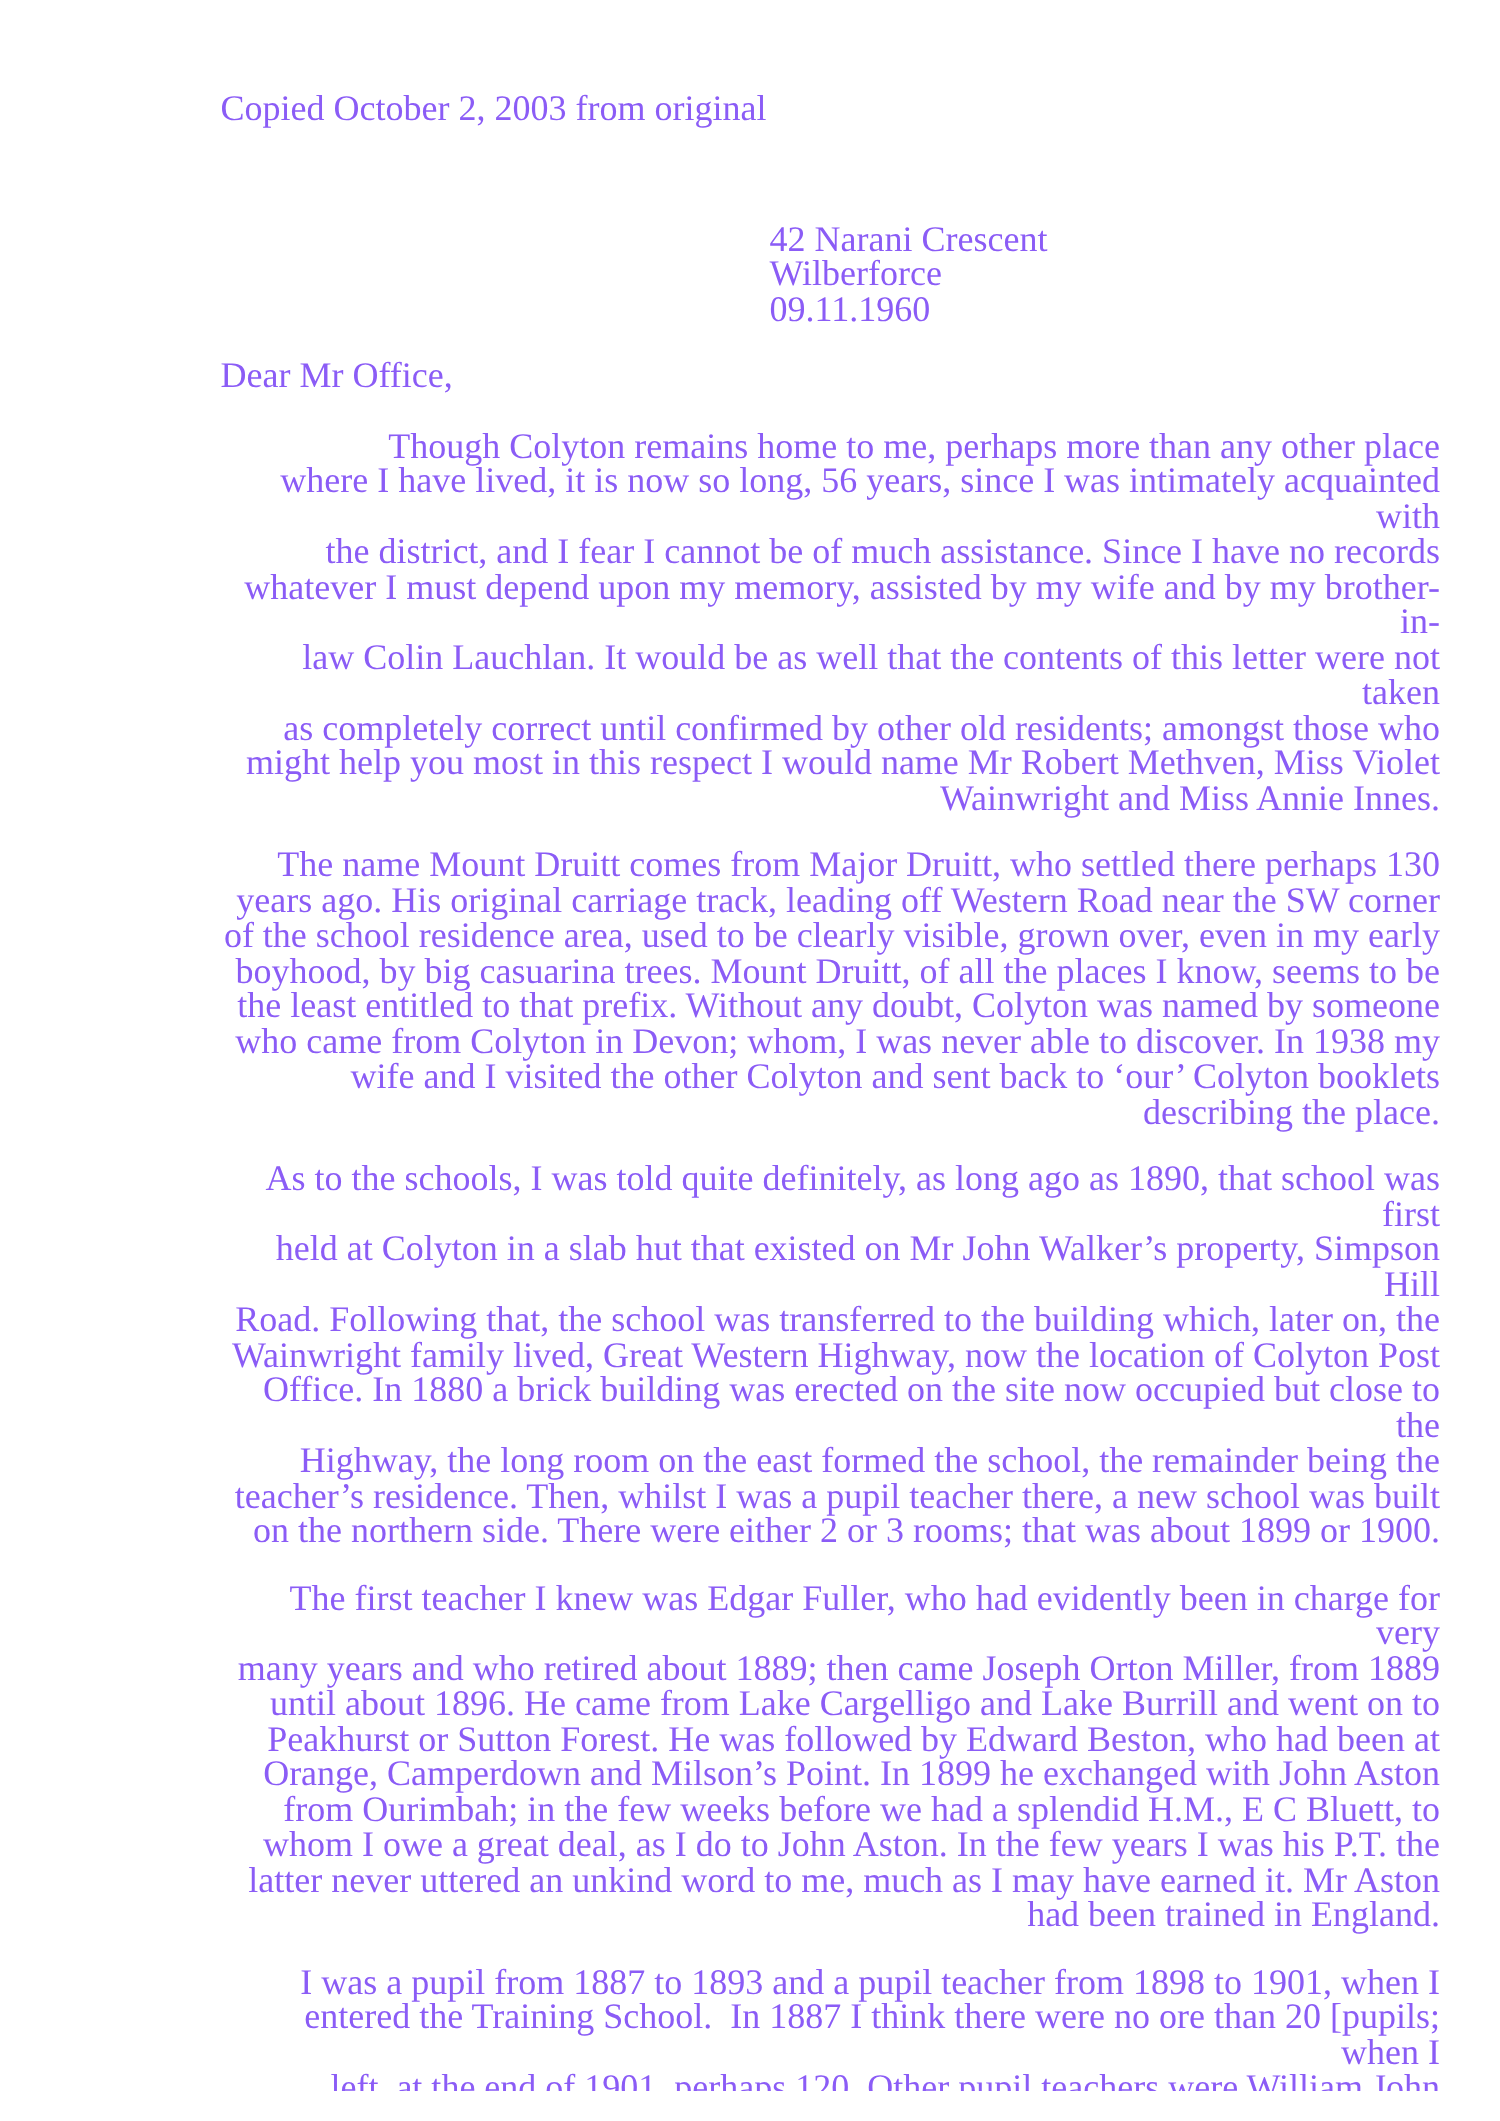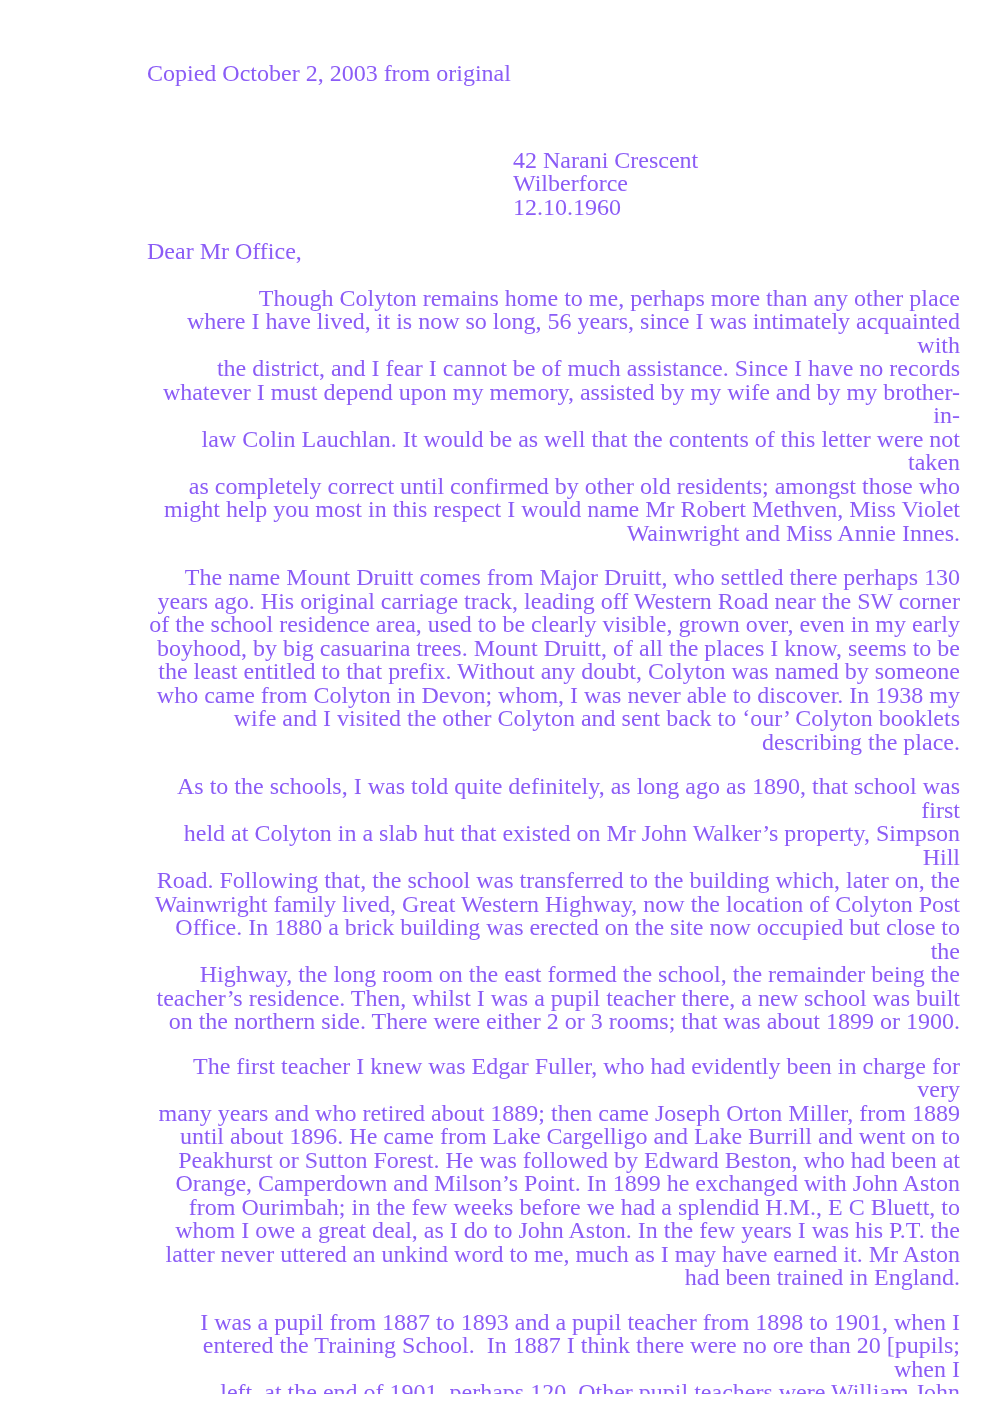--- a/index.html
+++ b/index.html
@@ -48,21 +48,21 @@
 </head>
 <body>
 
 <div class="page">
 
   <p class="copied-note">Copied October 2, 2003 from original</p>
 
   <div class="address-block">
     <p class="address-line">42 Narani Crescent</p>
     <p class="address-line">Wilberforce</p>
-    <p class="address-line">12.10.1960</p>
+    <p class="address-line">09.11.1960</p>
   </div>
 
   <p class="salutation">Dear Mr Office,</p>
 
   <div class="body-text">
     <p class="para indent-first">Though Colyton remains home to me, perhaps more than any other place
 where I have lived, it is now so long, 56 years, since I was intimately acquainted with
 the district, and I fear I cannot be of much assistance. Since I have no records
 whatever I must depend upon my memory, assisted by my wife and by my brother-in-
 law Colin Lauchlan. It would be as well that the contents of this letter were not taken

